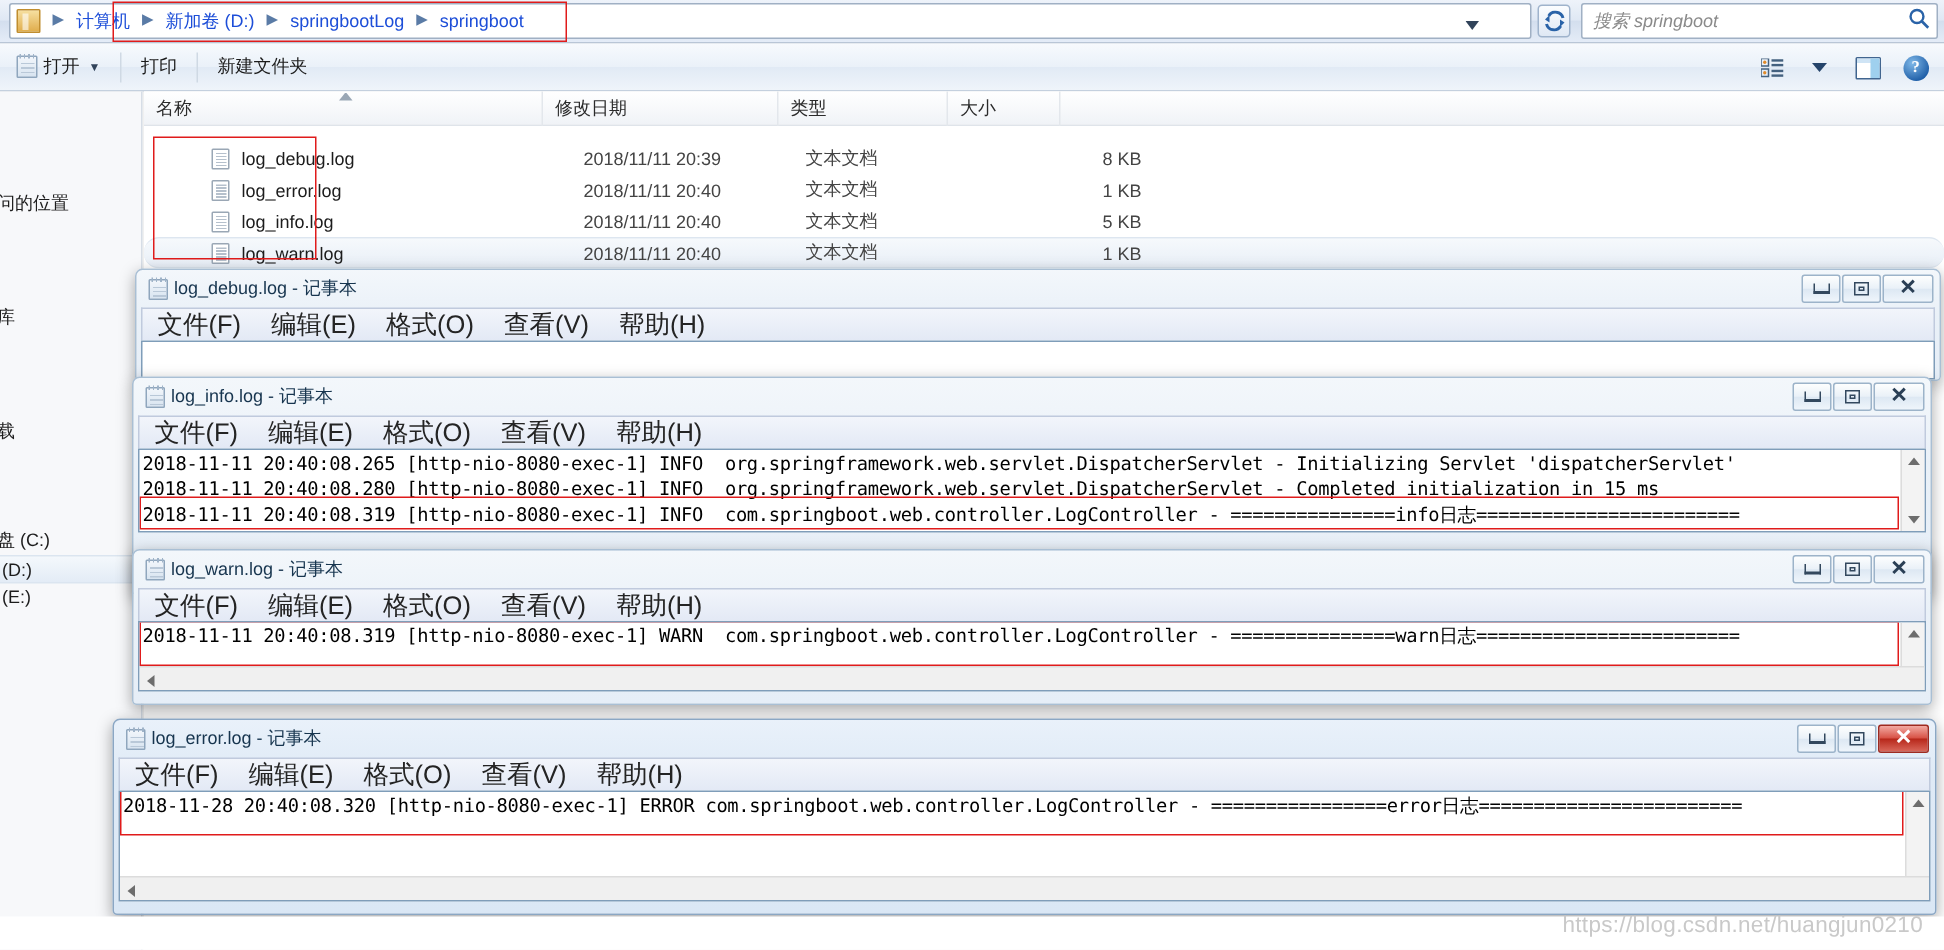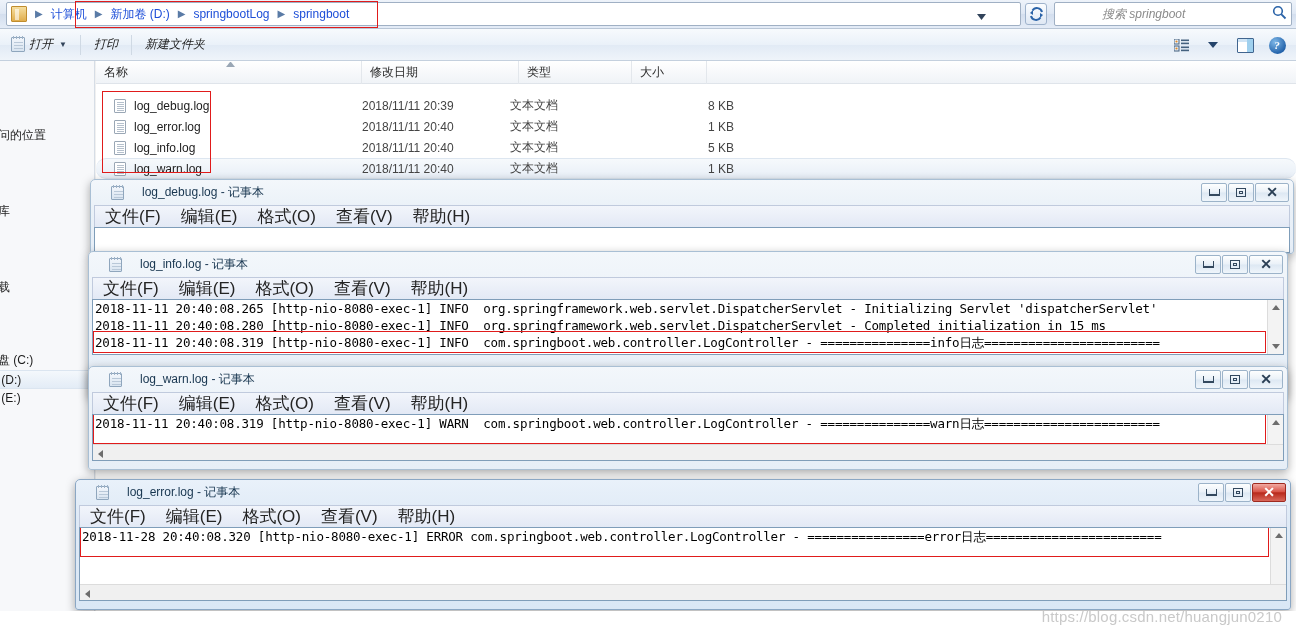--- a/index.html
+++ b/index.html
@@ -57,30 +57,30 @@
     background: linear-gradient(to bottom,#fbfdff,#dfe8f4);
     display:flex; align-items:center;justify-content:center;
     color:#2a5d9e; font-size: 13px;
   }
   .search-box {
     position: absolute; left: 1054px; top: 2px; width: 238px; height: 24px;
     background: #ffffff; border: 1px solid #a0b0c4; border-radius: 2px;
     display:flex; align-items:center;
   }
   .search-text {
-    flex:1; padding-left:7px; color:#8a8a8a; font-style: italic; font-size: 12px; margin-left: 40px;
+    flex:1; padding-left:7px; color:#8a8a8a; font-style: italic; font-size: 12px;
   }
   .search-icon { width: 24px; text-align:center; color:#2a63a8; font-size: 14px; }
 
   
   .cmd-bar {
     position: absolute; left: 0; top: 29px; width: 1296px; height: 32px;
     background: linear-gradient(to bottom,#f7fafd 0%,#eaf1f9 50%,#e1eaf5 51%,#eff4fa 100%);
     border-bottom: 1px solid #c4d0de;
-    display:flex; align-items:center;font-style:italic;
+    display:flex; align-items:center;
   }
   .cmd-item {
     display:flex; align-items:center; gap:4px;
     padding: 0 11px; height: 24px; font-size: 12px; color:#1b1b1b; white-space:nowrap;
   }
   .np-icon {
     width: 14px; height: 15px; position: relative; display:inline-block;
     background: linear-gradient(to bottom,#f2f6fb,#d8e4f0);
     border: 1px solid #8fa6bd; border-radius: 1px;
   }
@@ -139,21 +139,21 @@
   .c-name { width:266px; }
   .c-date { width:157px; }
   .c-type { width:113px; }
   .c-size { width:75px; }
   .col-sortmark {
     position:absolute; left:130px; top:1px; width:9px; height:5px;
     border-left:4px solid transparent;border-right:4px solid transparent;border-bottom:5px solid #9aa7b5;
   }
   .row {
     position:absolute; left:0; width:1200px; height:21px; display:flex; align-items:center;
-    font-size:12px; color:#1c1c1c;
+    font-size:12px; color:#1c1c1c;padding-left:27px;
   }
   .row.sel { background: linear-gradient(to bottom,#f6f9fc,#e8eff7); border-top:1px solid #dde6f0; border-bottom:1px solid #dde6f0;border-radius:10px;}
   .doc-icon {
     width:12px;height:14px;margin-left:18px;margin-right:8px;position:relative;
     background:#ffffff;border:1px solid #9aa7b5;border-radius:1px;
   }
   .doc-icon::after {
     content:"";position:absolute;left:2px;top:2px;width:7px;height:9px;
     background: repeating-linear-gradient(to bottom,#b5c0cc 0 1px,transparent 1px 2px);
   }
@@ -172,22 +172,22 @@
     background: linear-gradient(to bottom,#e9f1fa 0%,#dfeaf6 30%,#dae7f5 100%);
     border:1px solid #8ba7c4;
     border-radius:5px 5px 3px 3px;
     box-shadow: 0 3px 10px rgba(0,0,0,.34);
   }
   .np-inactive {
     background: linear-gradient(to bottom,#f3f7fb 0%,#eaf1f8 40%,#e6eef7 100%);
     border:1px solid #a9bfd4;
   }
   .np-title {
-    height:25px; display:flex; align-items:center; padding-left:8px; gap:18px;
-    font-size:12px; color:#17354f;margin-left:12px;
+    height:25px; display:flex; align-items:center; padding-left:8px; gap:4px;
+    font-size:12px; color:#17354f;
   }
   .np-title .np-icon { width:13px;height:14px;}
   .np-ctrls { position:absolute; right:4px; top:3px; display:flex; gap:1px; }
   .np-btn {
     width:26px;height:19px; border:1px solid #9cb3c9; border-radius:2px;
     background: linear-gradient(to bottom,#fdfefe 0%,#eaf1f8 48%,#dde8f3 52%,#eff5fb 100%);
     display:flex;align-items:center;justify-content:center;
     font-size:10px; color:#2a3f55;
   }
   .np-btn.close { width:34px; }

